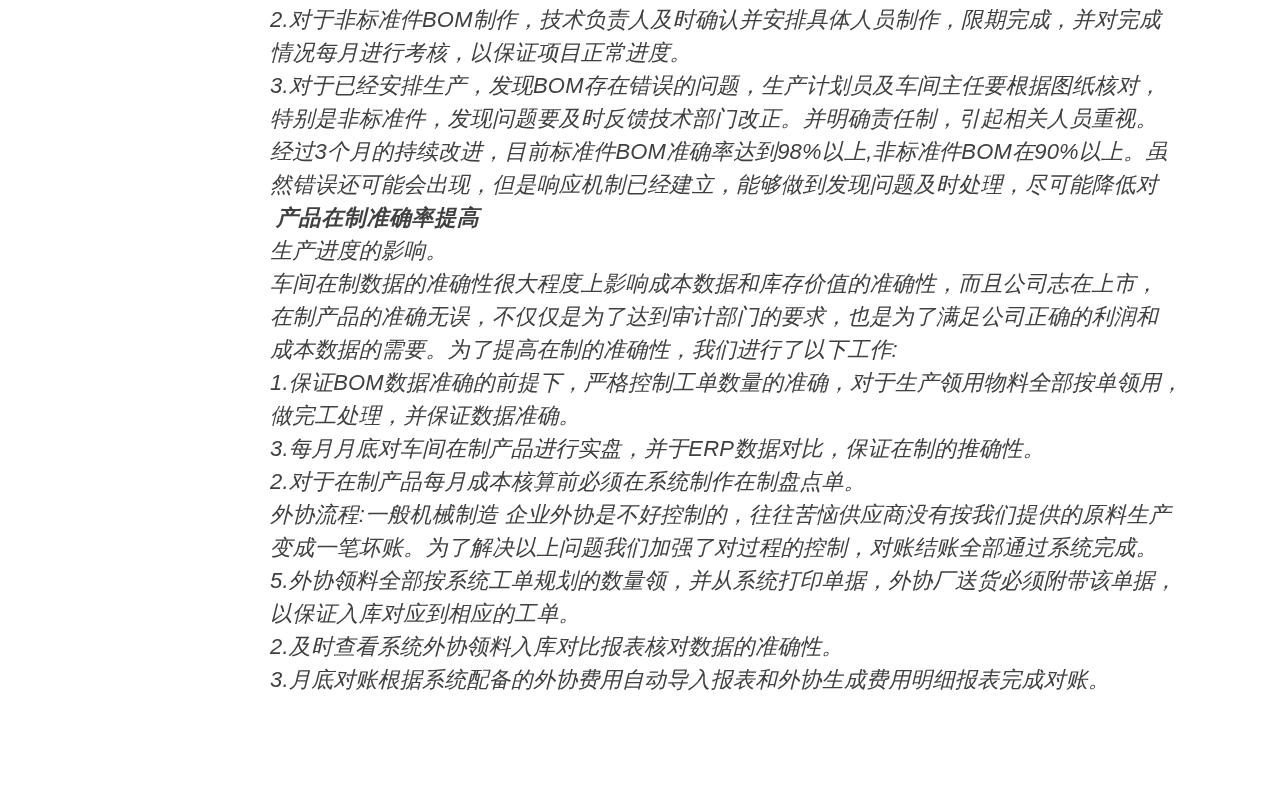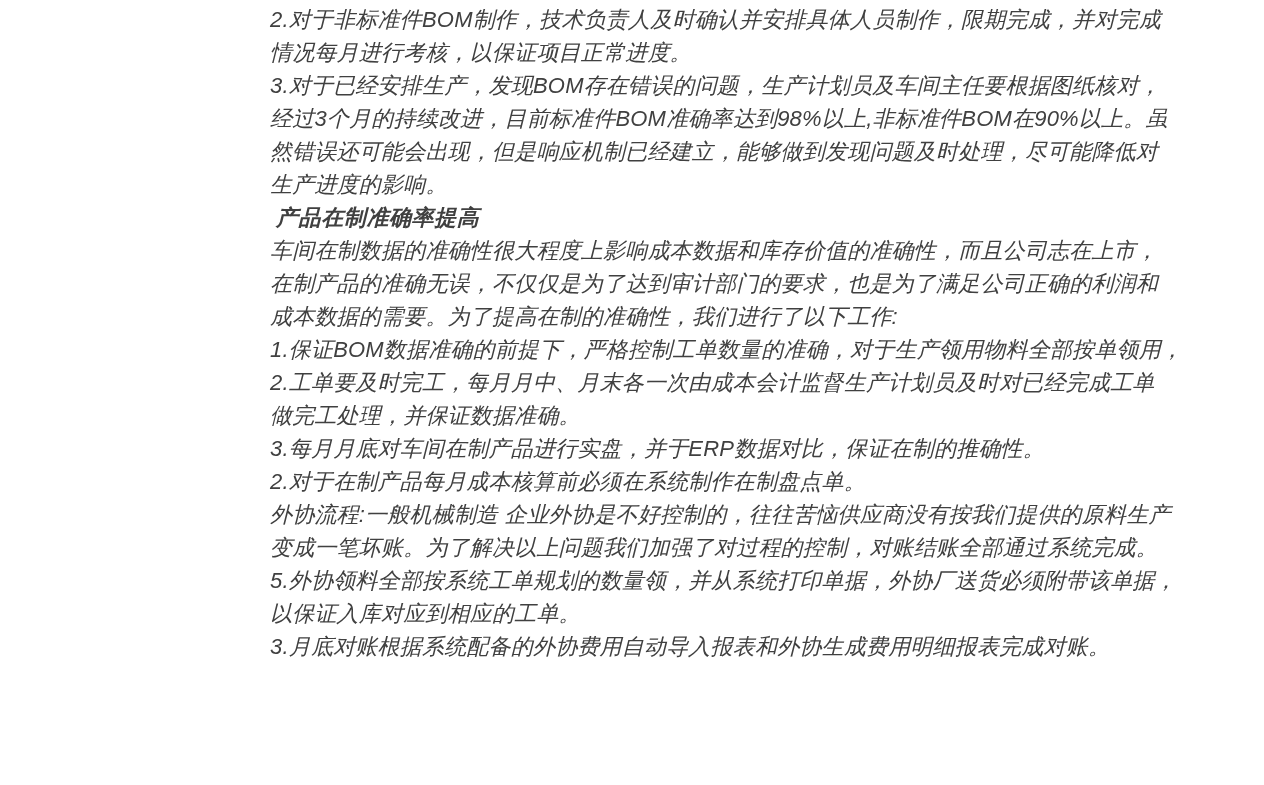--- a/index.html
+++ b/index.html
@@ -35,30 +35,31 @@
     letter-spacing: 0.6px;
   }
 </style>
 </head>
 <body>
 
 <div class="doc">
   <div class="line">2.对于非标准件BOM制作，技术负责人及时确认并安排具体人员制作，限期完成，并对完成</div>
   <div class="line">情况每月进行考核，以保证项目正常进度。</div>
   <div class="line">3.对于已经安排生产，发现BOM存在错误的问题，生产计划员及车间主任要根据图纸核对，</div>
+  <div class="line">特别是非标准件，发现问题要及时反馈技术部门改正。并明确责任制，引起相关人员重视。</div>
   <div class="line">经过3个月的持续改进，目前标准件BOM准确率达到98%以上,非标准件BOM在90%以上。虽</div>
   <div class="line">然错误还可能会出现，但是响应机制已经建立，能够做到发现问题及时处理，尽可能降低对</div>
+  <div class="line heading">产品在制准确率提高</div>
   <div class="line">生产进度的影响。</div>
-  <div class="line heading">产品在制准确率提高</div>
   <div class="line">车间在制数据的准确性很大程度上影响成本数据和库存价值的准确性，而且公司志在上市，</div>
   <div class="line">在制产品的准确无误，不仅仅是为了达到审计部门的要求，也是为了满足公司正确的利润和</div>
   <div class="line">成本数据的需要。为了提高在制的准确性，我们进行了以下工作:</div>
   <div class="line">1.保证BOM数据准确的前提下，严格控制工单数量的准确，对于生产领用物料全部按单领用，</div>
-  <div class="line">2.工单要及时完工，每月月中、月末各一次由成本会计监督生产计划员及时对已经完成工单</div>
   <div class="line">做完工处理，并保证数据准确。</div>
   <div class="line">3.每月月底对车间在制产品进行实盘，并于ERP数据对比，保证在制的推确性。</div>
   <div class="line">2.对于在制产品每月成本核算前必须在系统制作在制盘点单。</div>
   <div class="line">外协流程:一般机械制造 企业外协是不好控制的，往往苦恼供应商没有按我们提供的原料生产</div>
   <div class="line">变成一笔坏账。为了解决以上问题我们加强了对过程的控制，对账结账全部通过系统完成。</div>
   <div class="line">5.外协领料全部按系统工单规划的数量领，并从系统打印单据，外协厂送货必须附带该单据，</div>
   <div class="line">以保证入库对应到相应的工单。</div>
+  <div class="line">2.及时查看系统外协领料入库对比报表核对数据的准确性。</div>
   <div class="line">3.月底对账根据系统配备的外协费用自动导入报表和外协生成费用明细报表完成对账。</div>
 </div>
 
 </body></html>

